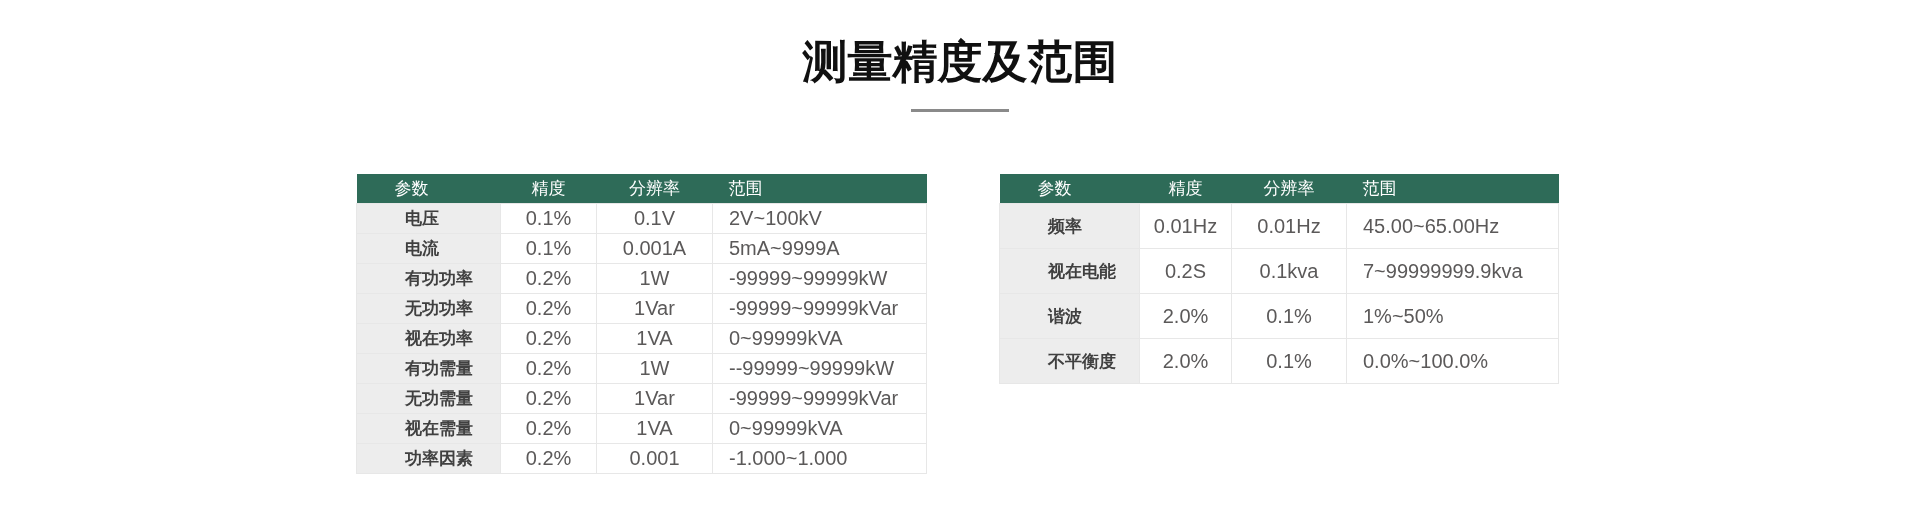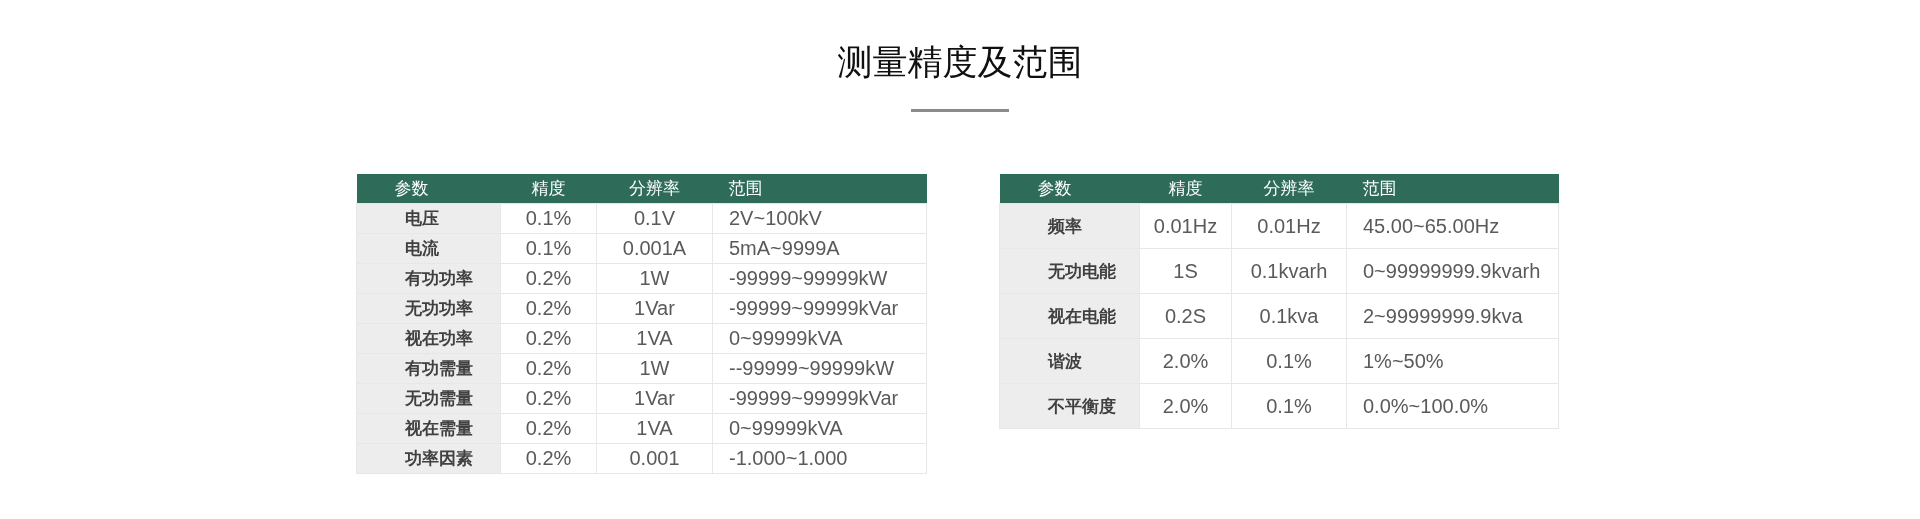--- a/index.html
+++ b/index.html
@@ -15,23 +15,23 @@
     font-family: "Liberation Sans", "DejaVu Sans", sans-serif;
     overflow: hidden;
   }
   .title {
     position: absolute;
     top: 33px;
     left: 0;
     right: 0;
     margin: 0;
     text-align: center;
-    font-size: 35px;
+    font-size: 45px;
     line-height: 58px;
-    font-weight: 400;
+    font-weight: 700;
     color: var(--title-text, #101010);
   }
   .divider {
     position: absolute;
     top: 109px;
     left: 911px;
     width: 98px;
     height: 3px;
     background: var(--divider, #8a8a8a);
   }
@@ -183,30 +183,24 @@
         </tr>
     </thead>
     <tbody>
         <tr>
           <td>频率</td>
           <td>0.01Hz</td>
           <td>0.01Hz</td>
           <td>45.00~65.00Hz</td>
         </tr>
         <tr>
-          <td>无功电能</td>
-          <td>1S</td>
-          <td>0.1kvarh</td>
-          <td>0~99999999.9kvarh</td>
-        </tr>
-        <tr>
           <td>视在电能</td>
           <td>0.2S</td>
           <td>0.1kva</td>
-          <td>2~99999999.9kva</td>
+          <td>7~99999999.9kva</td>
         </tr>
         <tr>
           <td>谐波</td>
           <td>2.0%</td>
           <td>0.1%</td>
           <td>1%~50%</td>
         </tr>
         <tr>
           <td>不平衡度</td>
           <td>2.0%</td>

